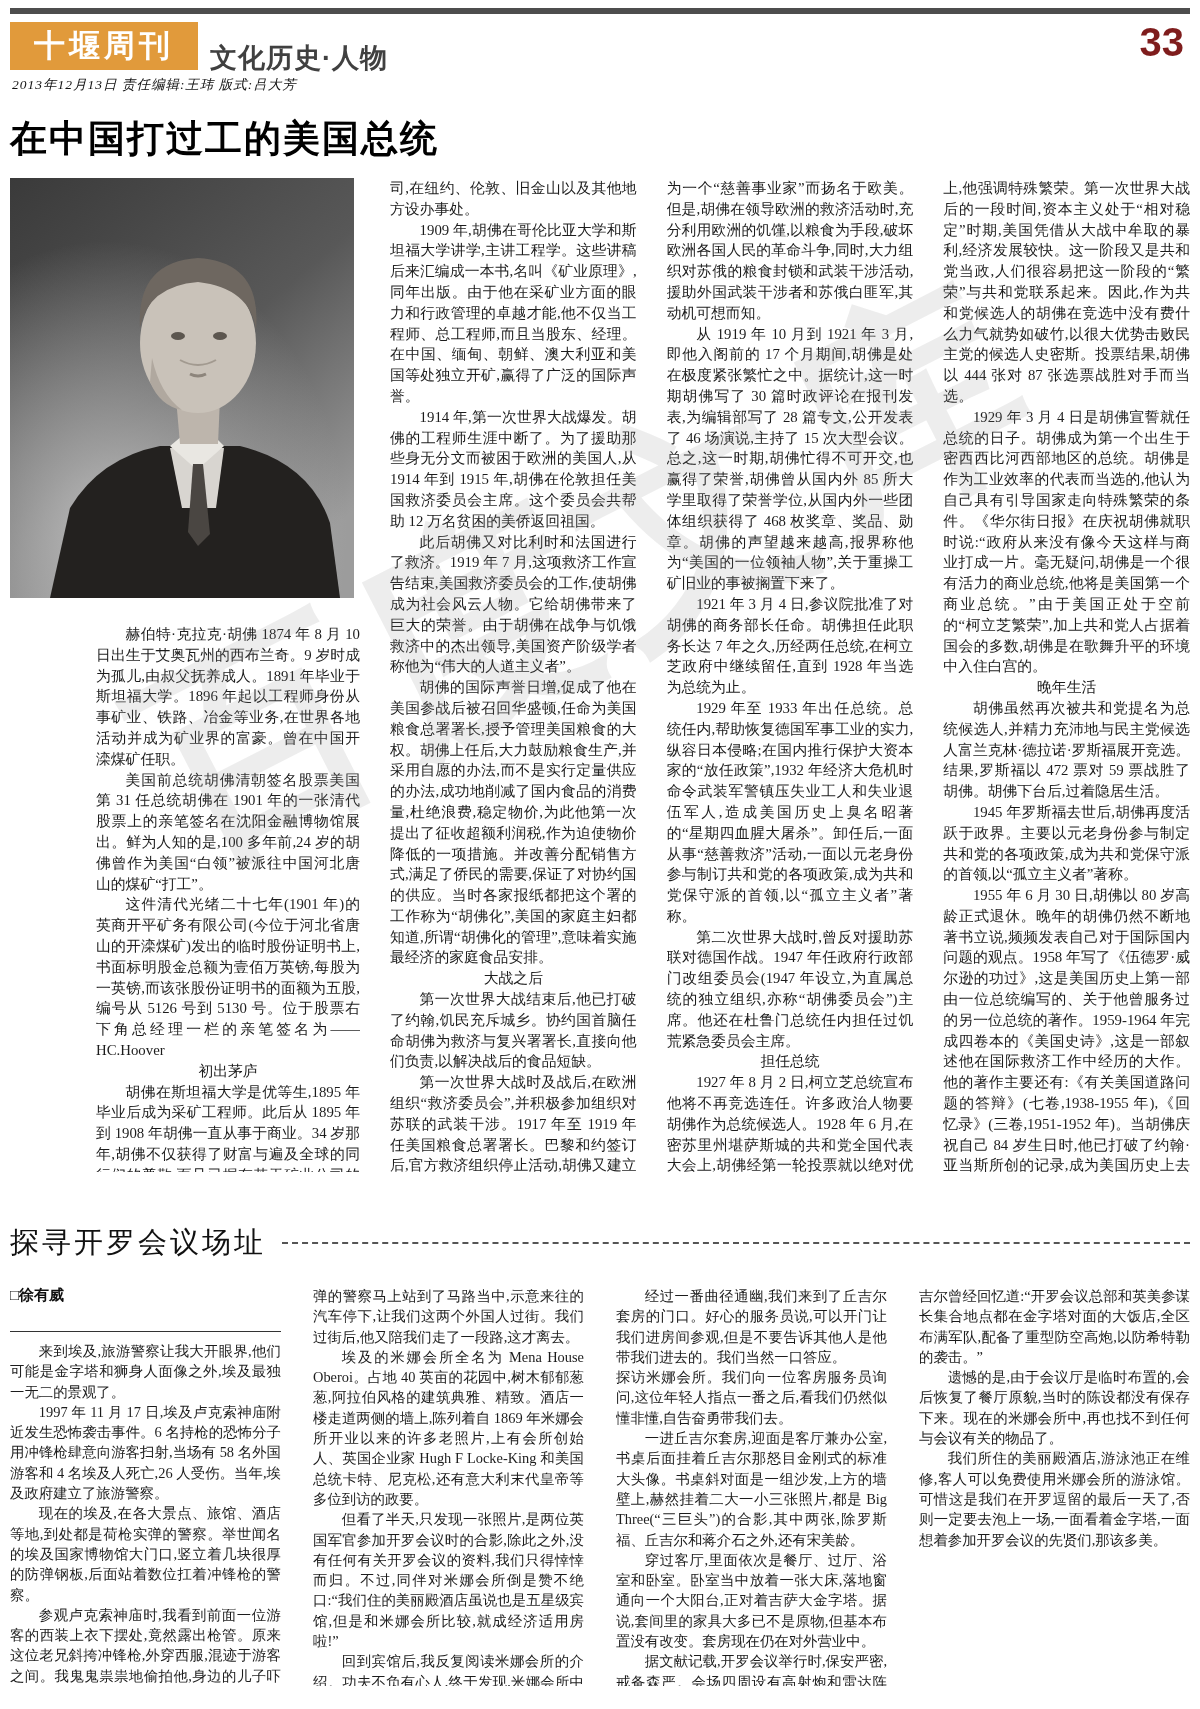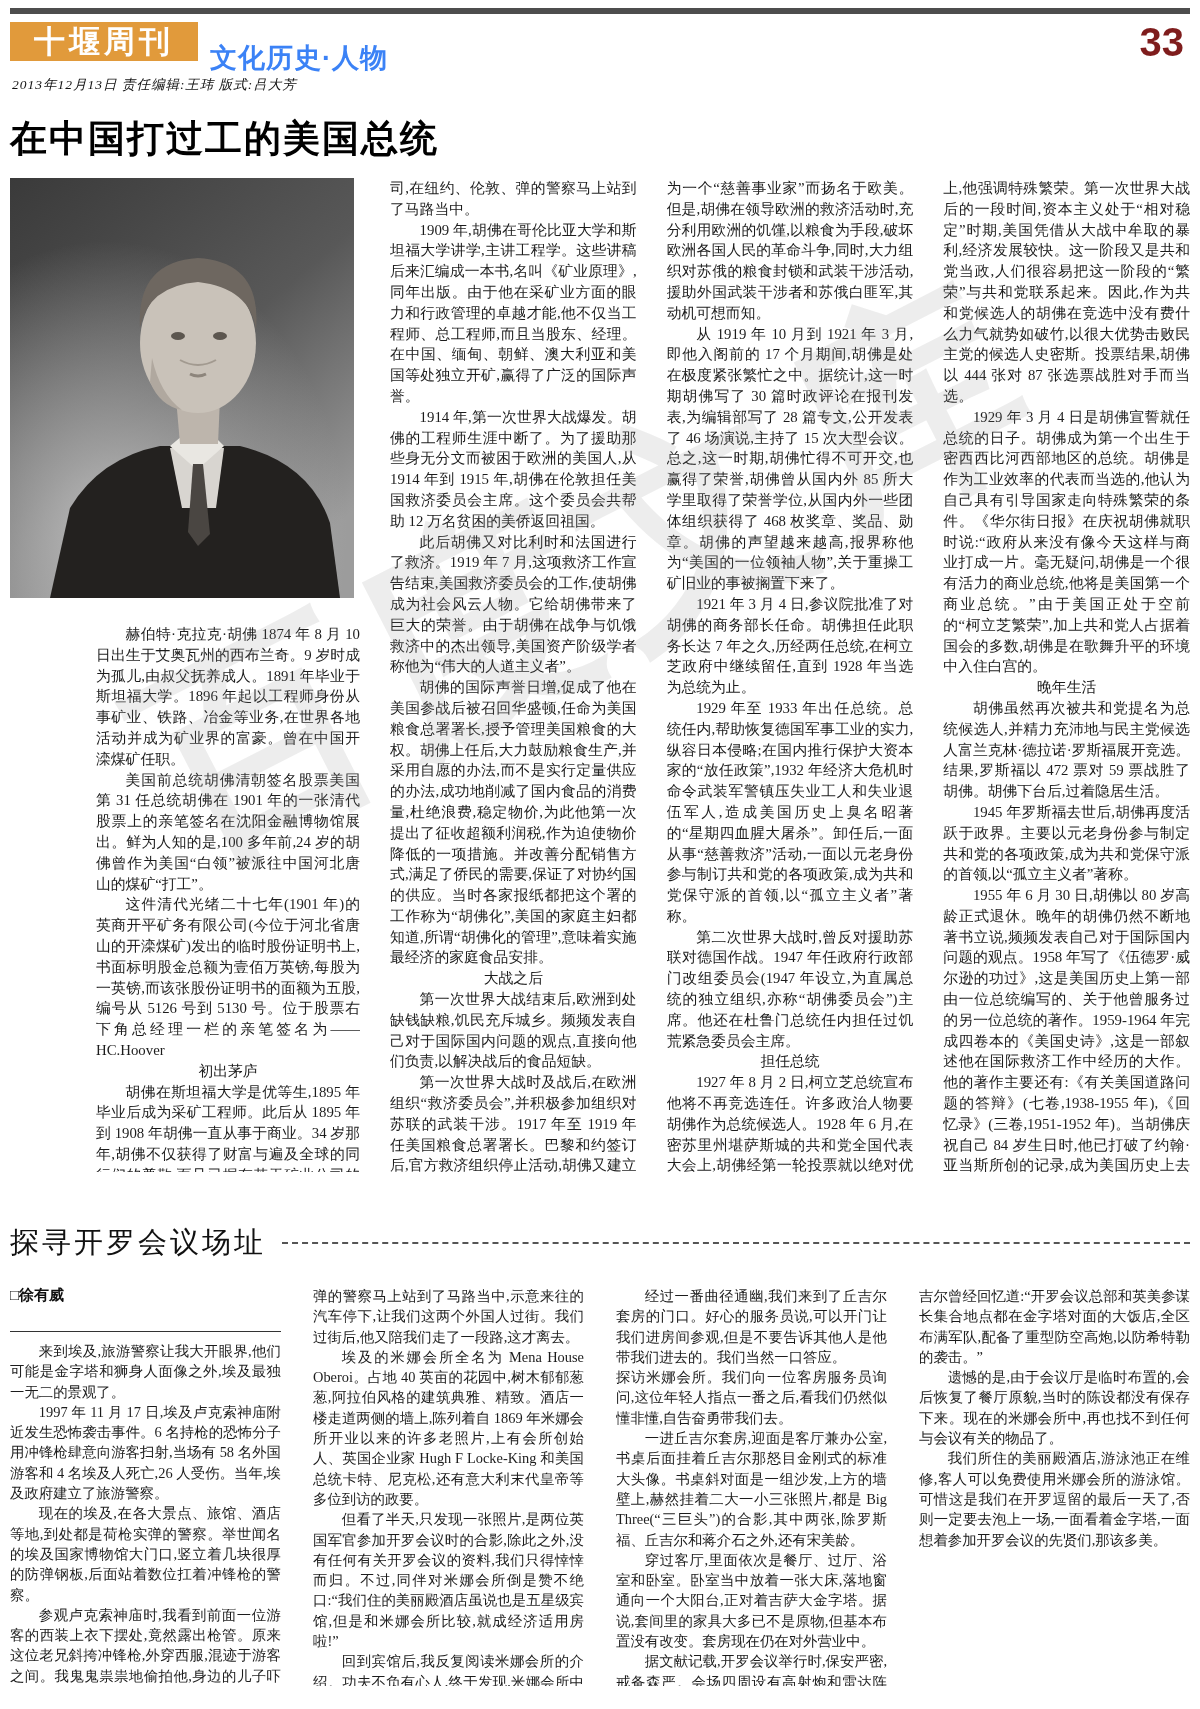--- a/index.html
+++ b/index.html
@@ -1,26 +1,26 @@
 <!DOCTYPE html>
 <html><head>
 <meta charset="utf-8">
 <style>
   html,body{margin:0;padding:0;background:#e9e9e9;}
   .page{position:relative;width:1200px;height:1709px;background:#ffffff;margin:0 auto;
         overflow:hidden;font-family:"Liberation Serif","DejaVu Serif",serif;color:#1a1a1a;}
   .inner{position:relative;padding:8px 10px 0 10px;}
   .topbar{height:6px;background:#4d4d4d;margin-bottom:6px;}
   .hdr{position:relative;height:78px;}
-  .masthead{position:absolute;left:0;top:2px;width:188px;height:39px;background:#e19a3b;
+  .masthead{position:absolute;left:0;top:2px;width:188px;height:48px;background:#e19a3b;
             display:flex;align-items:center;justify-content:center;}
   .masthead span{color:#ffffff;font-family:"Liberation Sans","DejaVu Sans",sans-serif;
                  font-weight:bold;font-size:31px;letter-spacing:4px;}
   .section{position:absolute;left:200px;top:20px;font-family:"Liberation Sans","DejaVu Sans",sans-serif;
-           font-weight:bold;font-size:27px;letter-spacing:1px;color:#3b82f6;}
+           font-weight:bold;font-size:27px;letter-spacing:1px;color:#404040;}
   .pageno{position:absolute;right:6px;top:0px;font-family:"Liberation Sans","DejaVu Sans",sans-serif;
           font-weight:bold;font-size:40px;color:#7f1d1d;}
   .dateline{position:absolute;left:2px;top:56px;font-size:13.5px;font-style:italic;color:#111;
             letter-spacing:1px;}
   .a1title{margin:16px 0 14px 0;font-family:"Liberation Sans","DejaVu Sans",sans-serif;
            font-weight:bold;font-size:37px;letter-spacing:2px;color:#000;}
   .a1body{display:grid;grid-template-columns:350px 1fr 1fr 1fr;column-gap:30px;
           height:994px;overflow:hidden;}
   .col{overflow:hidden;}
   .photo{width:344px;height:420px;margin-bottom:26px;}
@@ -104,27 +104,27 @@
         </div>
         <div class="coltext c1text" id="a1c1">
             <div class="blk p">赫伯特·克拉克·胡佛 1874 年 8 月 10 日出生于艾奥瓦州的西布兰奇。9 岁时成为孤儿,由叔父抚养成人。1891 年毕业于斯坦福大学。1896 年起以工程师身份从事矿业、铁路、冶金等业务,在世界各地活动并成为矿业界的富豪。曾在中国开滦煤矿任职。</div>
             <div class="blk p">美国前总统胡佛清朝签名股票美国第 31 任总统胡佛在 1901 年的一张清代股票上的亲笔签名在沈阳金融博物馆展出。鲜为人知的是,100 多年前,24 岁的胡佛曾作为美国“白领”被派往中国河北唐山的煤矿“打工”。</div>
             <div class="blk p">这件清代光绪二十七年(1901 年)的英商开平矿务有限公司(今位于河北省唐山的开滦煤矿)发出的临时股份证明书上,书面标明股金总额为壹佰万英镑,每股为一英镑,而该张股份证明书的面额为五股,编号从 5126 号到 5130 号。位于股票右下角总经理一栏的亲笔签名为——HC.Hoover</div>
             <div class="blk h">初出茅庐</div>
             <div class="blk p">胡佛在斯坦福大学是优等生,1895 年毕业后成为采矿工程师。此后从 1895 年到 1908 年胡佛一直从事于商业。34 岁那年,胡佛不仅获得了财富与遍及全球的同行们的尊敬,而且已握有若干矿业公司的股权及主席职位。1908 年,他创办了一个工程咨询公</div>
           </div>
       </div>
       <div class="col" id="a1c2">
-          <div class="blk c">司,在纽约、伦敦、弹的警察马上站到了马路当中。</div>
+          <div class="blk c">司,在纽约、伦敦、旧金山以及其他地方设办事处。</div>
           <div class="blk p">1909 年,胡佛在哥伦比亚大学和斯坦福大学讲学,主讲工程学。这些讲稿后来汇编成一本书,名叫《矿业原理》,同年出版。由于他在采矿业方面的眼力和行政管理的卓越才能,他不仅当工程师、总工程师,而且当股东、经理。在中国、缅甸、朝鲜、澳大利亚和美国等处独立开矿,赢得了广泛的国际声誉。</div>
           <div class="blk p">1914 年,第一次世界大战爆发。胡佛的工程师生涯中断了。为了援助那些身无分文而被困于欧洲的美国人,从 1914 年到 1915 年,胡佛在伦敦担任美国救济委员会主席。这个委员会共帮助 12 万名贫困的美侨返回祖国。</div>
           <div class="blk p">此后胡佛又对比利时和法国进行了救济。1919 年 7 月,这项救济工作宣告结束,美国救济委员会的工作,使胡佛成为社会风云人物。它给胡佛带来了巨大的荣誉。由于胡佛在战争与饥饿救济中的杰出领导,美国资产阶级学者称他为“伟大的人道主义者”。</div>
           <div class="blk p">胡佛的国际声誉日增,促成了他在美国参战后被召回华盛顿,任命为美国粮食总署署长,授予管理美国粮食的大权。胡佛上任后,大力鼓励粮食生产,并采用自愿的办法,而不是实行定量供应的办法,成功地削减了国内食品的消费量,杜绝浪费,稳定物价,为此他第一次提出了征收超额利润税,作为迫使物价降低的一项措施。并改善分配销售方式,满足了侨民的需要,保证了对协约国的供应。当时各家报纸都把这个署的工作称为“胡佛化”,美国的家庭主妇都知道,所谓“胡佛化的管理”,意味着实施最经济的家庭食品安排。</div>
           <div class="blk h">大战之后</div>
-          <div class="blk p">第一次世界大战结束后,欧洲到处缺钱缺粮,饥民充斥城乡。频频发表自己对于国际国内问题的观点,直接向他们负责,以解决战后的食品短缺。</div>
+          <div class="blk p">第一次世界大战结束后,他已打破了约翰,饥民充斥城乡。协约国首脑任命胡佛为救济与复兴署署长,直接向他们负责,以解决战后的食品短缺。</div>
           <div class="blk p">第一次世界大战时及战后,在欧洲组织“救济委员会”,并积极参加组织对苏联的武装干涉。1917 年至 1919 年任美国粮食总署署长。巴黎和约签订后,官方救济组织停止活动,胡佛又建立自愿组织,对欧洲一些国家的儿童及难民继续施行救济,募集救济费 2.5 亿美元。胡佛这一段履历,使他作</div>
         </div>
       <div class="col" id="a1c3">
           <div class="blk c">为一个“慈善事业家”而扬名于欧美。但是,胡佛在领导欧洲的救济活动时,充分利用欧洲的饥馑,以粮食为手段,破坏欧洲各国人民的革命斗争,同时,大力组织对苏俄的粮食封锁和武装干涉活动,援助外国武装干涉者和苏俄白匪军,其动机可想而知。</div>
           <div class="blk p">从 1919 年 10 月到 1921 年 3 月,即他入阁前的 17 个月期间,胡佛是处在极度紧张繁忙之中。据统计,这一时期胡佛写了 30 篇时政评论在报刊发表,为编辑部写了 28 篇专文,公开发表了 46 场演说,主持了 15 次大型会议。总之,这一时期,胡佛忙得不可开交,也赢得了荣誉,胡佛曾从国内外 85 所大学里取得了荣誉学位,从国内外一些团体组织获得了 468 枚奖章、奖品、勋章。胡佛的声望越来越高,报界称他为“美国的一位领袖人物”,关于重操工矿旧业的事被搁置下来了。</div>
           <div class="blk p">1921 年 3 月 4 日,参议院批准了对胡佛的商务部长任命。胡佛担任此职务长达 7 年之久,历经两任总统,在柯立芝政府中继续留任,直到 1928 年当选为总统为止。</div>
           <div class="blk p">1929 年至 1933 年出任总统。总统任内,帮助恢复德国军事工业的实力,纵容日本侵略;在国内推行保护大资本家的“放任政策”,1932 年经济大危机时命令武装军警镇压失业工人和失业退伍军人,造成美国历史上臭名昭著的“星期四血腥大屠杀”。卸任后,一面从事“慈善救济”活动,一面以元老身份参与制订共和党的各项政策,成为共和党保守派的首领,以“孤立主义者”著称。</div>
           <div class="blk p">第二次世界大战时,曾反对援助苏联对德国作战。1947 年任政府行政部门改组委员会(1947 年设立,为直属总统的独立组织,亦称“胡佛委员会”)主席。他还在杜鲁门总统任内担任过饥荒紧急委员会主席。</div>
           <div class="blk h">担任总统</div>
           <div class="blk p">1927 年 8 月 2 日,柯立芝总统宣布他将不再竞选连任。许多政治人物要胡佛作为总统候选人。1928 年 6 月,在密苏里州堪萨斯城的共和党全国代表大会上,胡佛经第一轮投票就以绝对优势获得提名,参加总统竞选。</div>

